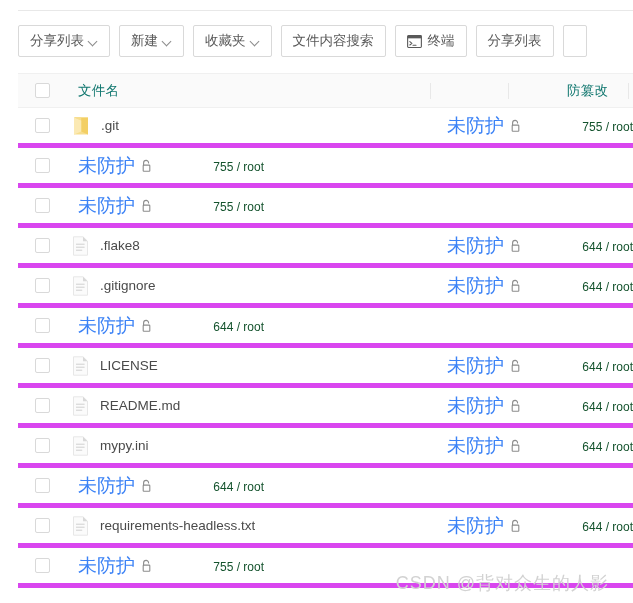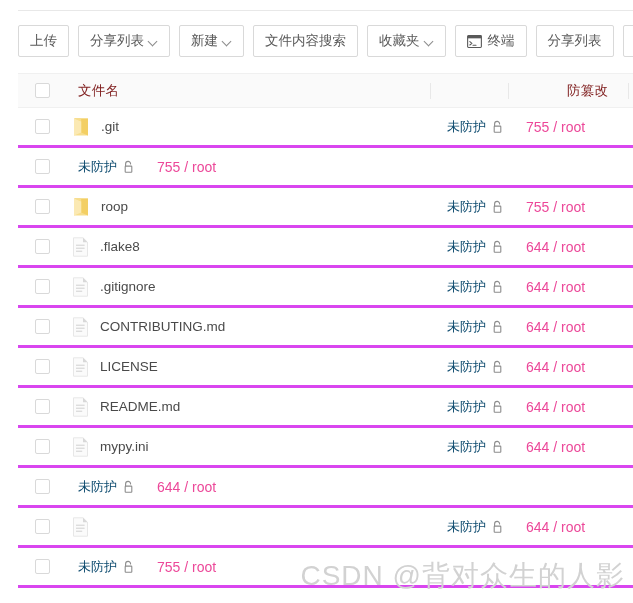--- a/index.html
+++ b/index.html
@@ -85,22 +85,23 @@
     border-bottom: 1px solid #f0f0f0;
     display: flex;
     align-items: center;
     position: relative;
   }
   .row {
     height: 40px;
     display: flex;
     align-items: center;
     position: relative;
-    border-bottom: 3px solid #d946ef;
+    border-bottom: 5px solid #d946ef;
     background: #fff;
+    text-align: right;
   }
 
   .c-check {
     width: 48px;
     flex: 0 0 48px;
     display: flex;
     justify-content: center;
     align-items: center;
   }
   .c-name {
@@ -121,21 +122,21 @@
     padding-left: 12px;
   }
   .c-perm {
     width: 120px;
     flex: 0 0 120px;
     padding-left: 13px;
   }
 
   .hdr-txt {
     font-size: 13.5px;
-    color: #7f1d1d;
+    color: #0f766e;
     letter-spacing: .2px;
   }
   .hdr-name { padding-left: 6px; }
 
   
   .vdiv {
     position: absolute;
     top: 50%;
     transform: translateY(-50%);
     width: 1px; height: 16px;
@@ -154,70 +155,67 @@
   .fname {
     font-size: 13.5px;
     color: #4a4a4a;
     white-space: nowrap;
     overflow: hidden;
     text-overflow: ellipsis;
     cursor: pointer;
   }
 
   .guard-txt {
-    font-size: 13px;
-    color: #0c4a6e;
+    font-size: 19px;
+    color: #3b82f6;
     white-space: nowrap;
   }
   .perm-txt {
-    font-size: 14px;
-    color: #ec4899;
+    font-size: 12px;
+    color: #14532d;
     white-space: nowrap;
   }
 
   .ico { flex: 0 0 auto; display: block; }
 
   
   .watermark {
     position: absolute;
-    right: 8px;
+    right: 24px;
     bottom: 8px;
-    font-size: 28px;
+    font-size: 18px;
     color: #d2d2d2;
     letter-spacing: 1px;
     white-space: nowrap;
     pointer-events: none;
     font-family: "Liberation Sans", "DejaVu Sans", sans-serif;
   }
 </style>
 </head>
 <body>
 
 <div id="app">
 
   <div class="top-rule"></div>
 
   <div class="toolbar" id="toolbar">
       <div class="tbtn">
-        <span>上传</span>
-      </div>
-      <div class="tbtn">
         <span>分享列表</span>
         <span class="caret"></span>
       </div>
       <div class="tbtn">
         <span>新建</span>
         <span class="caret"></span>
       </div>
       <div class="tbtn">
-        <span>文件内容搜索</span>
-      </div>
-      <div class="tbtn">
         <span>收藏夹</span>
         <span class="caret"></span>
+      </div>
+      <div class="tbtn">
+        <span>文件内容搜索</span>
       </div>
       <div class="tbtn">
         <svg class="term-ico" viewBox="0 0 16 14">
           <rect x="0.6" y="0.6" width="14.8" height="12.8" rx="1" fill="#fff" stroke="#595959" stroke-width="1.2"></rect>
           <rect x="0.6" y="0.6" width="14.8" height="3" fill="#595959"></rect>
           <path d="M3 7.2 L5.2 9 L3 10.8" fill="none" stroke="#595959" stroke-width="1.2" stroke-linecap="round" stroke-linejoin="round"></path>
           <line x1="6.4" y1="11" x2="9.6" y2="11" stroke="#595959" stroke-width="1.2" stroke-linecap="round"></line>
         </svg>
         <span>终端</span>
       </div>
@@ -277,29 +275,20 @@
               <path d="M3.6 6.1 V3.9 a2.5 2.5 0 0 1 5 0" fill="none" stroke="#8c8c8c" stroke-width="1.1" stroke-linecap="round"></path>
               <rect x="3.2" y="6.1" width="6.6" height="6.2" rx="0.6" fill="none" stroke="#8c8c8c" stroke-width="1.1"></rect>
             </svg>
           </div>
           <div class="c-perm"><span class="perm-txt">755 / root</span></div>
         </div>
         <div class="row">
           <div class="c-check">
             <div class="cbx"></div>
           </div>
-          <div class="c-name">
-            <svg class="ico" width="18" height="20" viewBox="0 0 18 20">
-              <path d="M2 1.5 H16 V18.5 H2 Z" fill="#f7dd8d"></path>
-              <path d="M2 1.5 H16 V18.5 L9.2 15.4 V4.6 Z" fill="#f3cf64"></path>
-              <path d="M2 1.5 H9.2 V4.6 L2 1.5 Z" fill="#f7dd8d"></path>
-              <path d="M9.2 4.6 L2 1.5 V18.5 L9.2 15.4 Z" fill="#fbe9b3"></path>
-            </svg>
-            <span class="fname">roop</span>
-          </div>
           <div class="c-guard">
             <span class="guard-txt">未防护</span>
             <svg class="ico" width="13" height="14" viewBox="0 0 13 14">
               <path d="M3.6 6.1 V3.9 a2.5 2.5 0 0 1 5 0" fill="none" stroke="#8c8c8c" stroke-width="1.1" stroke-linecap="round"></path>
               <rect x="3.2" y="6.1" width="6.6" height="6.2" rx="0.6" fill="none" stroke="#8c8c8c" stroke-width="1.1"></rect>
             </svg>
           </div>
           <div class="c-perm"><span class="perm-txt">755 / root</span></div>
         </div>
         <div class="row">
@@ -345,30 +334,20 @@
               <path d="M3.6 6.1 V3.9 a2.5 2.5 0 0 1 5 0" fill="none" stroke="#8c8c8c" stroke-width="1.1" stroke-linecap="round"></path>
               <rect x="3.2" y="6.1" width="6.6" height="6.2" rx="0.6" fill="none" stroke="#8c8c8c" stroke-width="1.1"></rect>
             </svg>
           </div>
           <div class="c-perm"><span class="perm-txt">644 / root</span></div>
         </div>
         <div class="row">
           <div class="c-check">
             <div class="cbx"></div>
           </div>
-          <div class="c-name">
-            <svg class="ico" width="17" height="20" viewBox="0 0 17 20">
-              <path d="M1.5 0.8 H11 L15.5 5.2 V19.2 H1.5 Z" fill="#fbfbfb" stroke="#e4e4e4" stroke-width="0.9"></path>
-              <path d="M11 0.8 L15.5 5.2 H11 Z" fill="#d8d8d8"></path>
-              <rect x="4" y="7.6" width="8.6" height="1.35" fill="#dcdcdc"></rect>
-              <rect x="4" y="10.6" width="8.6" height="1.35" fill="#dcdcdc"></rect>
-              <rect x="4" y="13.6" width="6.2" height="1.35" fill="#dcdcdc"></rect>
-            </svg>
-            <span class="fname">CONTRIBUTING.md</span>
-          </div>
           <div class="c-guard">
             <span class="guard-txt">未防护</span>
             <svg class="ico" width="13" height="14" viewBox="0 0 13 14">
               <path d="M3.6 6.1 V3.9 a2.5 2.5 0 0 1 5 0" fill="none" stroke="#8c8c8c" stroke-width="1.1" stroke-linecap="round"></path>
               <rect x="3.2" y="6.1" width="6.6" height="6.2" rx="0.6" fill="none" stroke="#8c8c8c" stroke-width="1.1"></rect>
             </svg>
           </div>
           <div class="c-perm"><span class="perm-txt">644 / root</span></div>
         </div>
         <div class="row">
@@ -458,20 +437,21 @@
             <div class="cbx"></div>
           </div>
           <div class="c-name">
             <svg class="ico" width="17" height="20" viewBox="0 0 17 20">
               <path d="M1.5 0.8 H11 L15.5 5.2 V19.2 H1.5 Z" fill="#fbfbfb" stroke="#e4e4e4" stroke-width="0.9"></path>
               <path d="M11 0.8 L15.5 5.2 H11 Z" fill="#d8d8d8"></path>
               <rect x="4" y="7.6" width="8.6" height="1.35" fill="#dcdcdc"></rect>
               <rect x="4" y="10.6" width="8.6" height="1.35" fill="#dcdcdc"></rect>
               <rect x="4" y="13.6" width="6.2" height="1.35" fill="#dcdcdc"></rect>
             </svg>
+            <span class="fname">requirements-headless.txt</span>
           </div>
           <div class="c-guard">
             <span class="guard-txt">未防护</span>
             <svg class="ico" width="13" height="14" viewBox="0 0 13 14">
               <path d="M3.6 6.1 V3.9 a2.5 2.5 0 0 1 5 0" fill="none" stroke="#8c8c8c" stroke-width="1.1" stroke-linecap="round"></path>
               <rect x="3.2" y="6.1" width="6.6" height="6.2" rx="0.6" fill="none" stroke="#8c8c8c" stroke-width="1.1"></rect>
             </svg>
           </div>
           <div class="c-perm"><span class="perm-txt">644 / root</span></div>
         </div>

